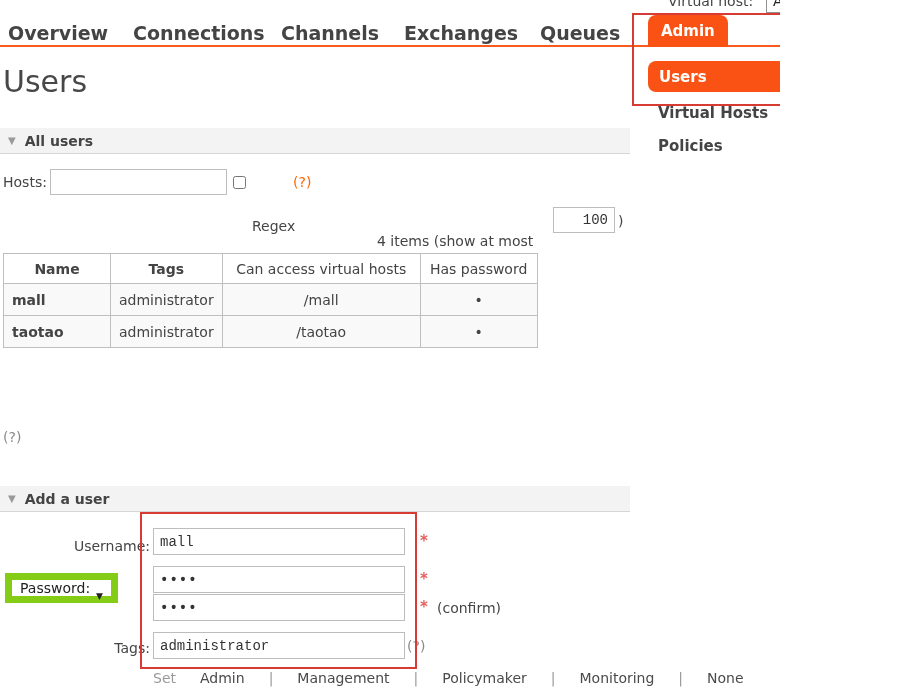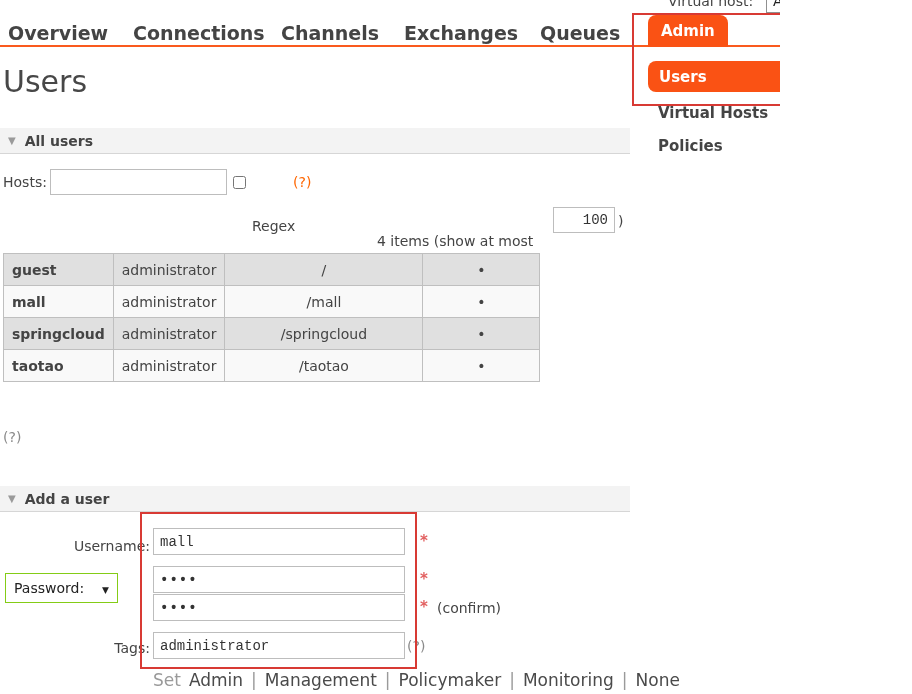--- a/index.html
+++ b/index.html
@@ -64,28 +64,28 @@
   .users-table td { height:32px; padding:0 8px; }
   .users-table tr.alt td { background:#e0e0e0; }
   .users-table tr.plain td { background:#f9f9f9; }
   .cell-name { font-weight:bold; cursor:pointer; }
   .cell-center { text-align:center; }
   .table-help { position:absolute; left:3px; top:429px; }
 
   
   .u-label { position:absolute; font-size:14px; color:#444; text-align:right; }
   .f-input { position:absolute; left:153px; width:252px; height:27px; }
-  .pw-select { position:absolute; left:5px; top:573px; width:113px; height:30px; border:1px solid #84cc16;
+  .pw-select { position:absolute; left:5px; top:573px; width:113px; height:30px; border:7px solid #84cc16;
     background:#fff; display:flex; align-items:center; padding:0 8px; font-size:14px; color:#222; cursor:pointer; }
   .pw-select .arrow { position:absolute; right:8px; top:11px; font-size:9px; color:#222; }
   .req { position:absolute; left:420px; color:#e26060; font-size:15px; font-weight:bold; }
   .confirm-note { position:absolute; left:437px; top:600px; font-size:14px; color:#444; }
   .dots { font-weight:bold; letter-spacing:1px; }
 
-  .tagset-row { position:absolute; left:153px; top:670px; display:flex; gap:8px; font-size:17px; white-space:nowrap; }
+  .tagset-row { position:absolute; left:153px; top:670px; display:flex; gap:24px; font-size:14px; white-space:nowrap; }
   .tagset-row .set { color:#9a9a9a; }
   .tagset-row .tlink { color:#4a4a4a; cursor:pointer; }
   .tagset-row .sep { color:#9a9a9a; }
 </style>
 </head>
 <body>
 
 <div id="screen">
 
   <span class="vh-label">Virtual host:</span>
@@ -127,36 +127,30 @@
   <span class="items-close">)</span>
 
   <table class="users-table">
     <colgroup>
         <col style="width:107px">
         <col style="width:110px">
         <col style="width:198px">
         <col style="width:117px">
       </colgroup>
     <tbody>
-    <tr class="alt">
-      <td class="cell-name">guest</td>
-      <td>administrator</td>
-      <td class="cell-center">/</td>
-      <td class="cell-center">•</td>
+        <tr>
+      <th class="sortable">Name</th>
+      <th class="sortable">Tags</th>
+      <th>Can access virtual hosts</th>
+      <th>Has password</th>
     </tr>
     <tr class="plain">
       <td class="cell-name">mall</td>
       <td>administrator</td>
       <td class="cell-center">/mall</td>
-      <td class="cell-center">•</td>
-    </tr>
-    <tr class="alt">
-      <td class="cell-name">springcloud</td>
-      <td>administrator</td>
-      <td class="cell-center">/springcloud</td>
       <td class="cell-center">•</td>
     </tr>
     <tr class="plain">
       <td class="cell-name">taotao</td>
       <td>administrator</td>
       <td class="cell-center">/taotao</td>
       <td class="cell-center">•</td>
     </tr>
   </tbody>
     </table>

